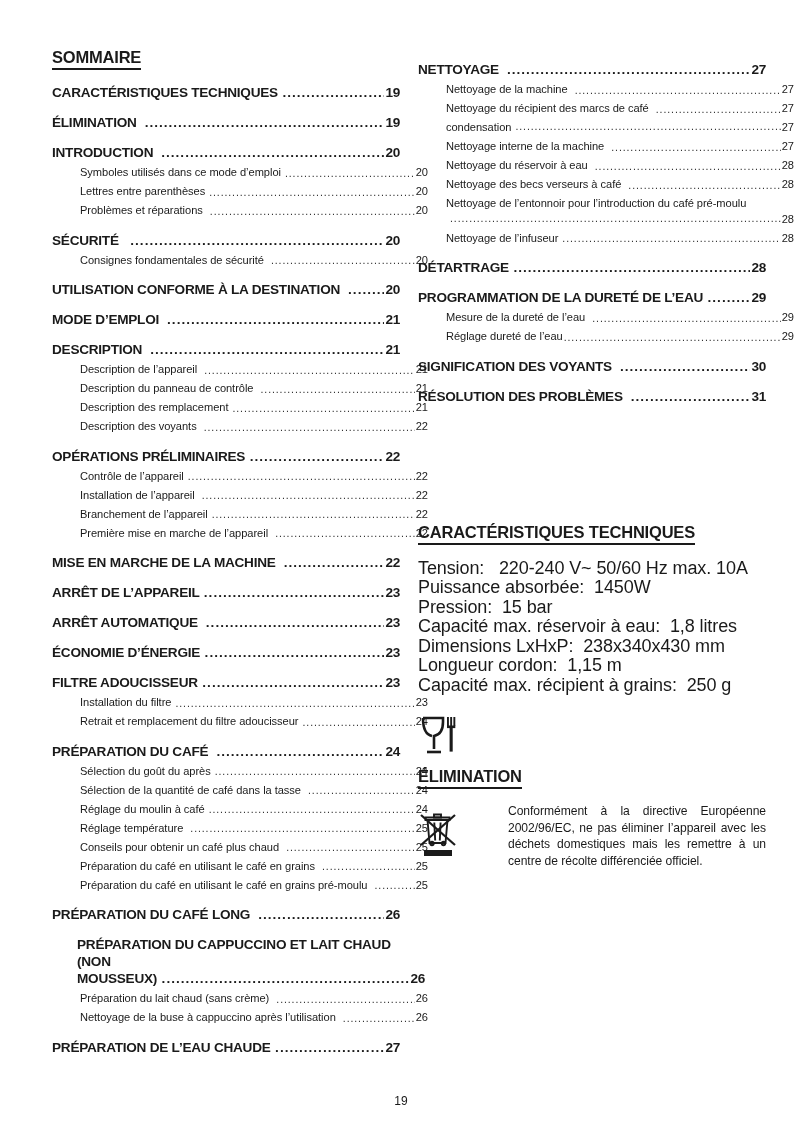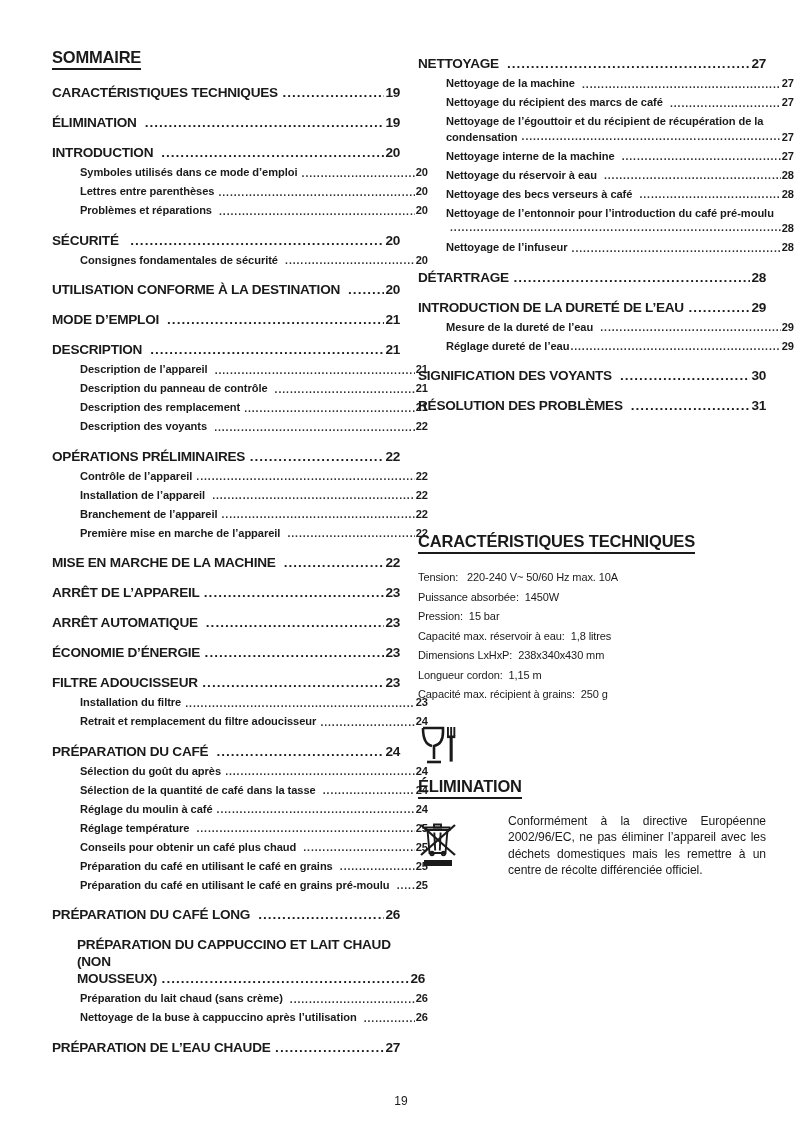--- a/index.html
+++ b/index.html
@@ -59,24 +59,24 @@
     align-items: flex-end;
     width: 100%;
   }
   .toc-l1 {
     font-size: 13.6px;
     font-weight: bold;
     letter-spacing: -0.25px;
     line-height: 17px;
     margin-top: 13px;
   }
-  .toc-l1:first-child { margin-top: 7px; align-items: flex-end; }
+  .toc-l1:first-child { margin-top: 13px; align-items: flex-end; }
   .toc-l2 {
     font-size: 11.1px;
-    font-weight: bold;
+    font-weight: normal;
     letter-spacing: -0.05px;
     line-height: 15.5px;
     margin-top: 3.5px;
     padding-left: 28px;
   }
   .toc-l1 + .toc-l2 { margin-top: 4px; }
 
   .toc-text { white-space: pre; flex: 0 0 auto; }
   .toc-dots {
     flex: 1 1 auto;
@@ -108,21 +108,21 @@
   .toc-l1.two-line .l1-line2 { display: flex; align-items: flex-end; width: 100%; }
 
   
   .toc-l2.two-line { display: block; }
   .toc-l2.two-line .l2-line1 { display: block; }
   .toc-l2.two-line .l2-line2 { display: flex; align-items: center; width: 100%; }
 
   
   .spec-block { margin-top: 0; }
   .spec-line {
-    font-size: 11px;
+    font-size: 18px;
     line-height: 19.5px;
     letter-spacing: -0.1px;
     white-space: pre;
   }
 
   
   .note {
     display: flex;
     align-items: flex-start;
     margin-top: 14px;
@@ -386,21 +386,20 @@
           <span class="toc-text">Nettoyage de la machine  </span>
           <span class="toc-dots">................................................................................................................................................................................................................................................................................................................</span>
           <span class="toc-page">27</span>
         </div>
         <div class="toc-l2">
           <span class="toc-text">Nettoyage du récipient des marcs de café  </span>
           <span class="toc-dots">................................................................................................................................................................................................................................................................................................................</span>
           <span class="toc-page">27</span>
         </div>
         <div class="toc-l2 two-line">
-          <span class="l2-line1">Nettoyage de l’égouttoir et du récipient de récupération de la</span>
           <span class="l2-line2">
             <span class="toc-text">condensation </span>
             <span class="toc-dots">................................................................................................................................................................................................................................................................................................................</span>
             <span class="toc-page">27</span>
           </span>
         </div>
         <div class="toc-l2">
           <span class="toc-text">Nettoyage interne de la machine  </span>
           <span class="toc-dots">................................................................................................................................................................................................................................................................................................................</span>
           <span class="toc-page">27</span>
@@ -427,21 +426,21 @@
           <span class="toc-text">Nettoyage de l’infuseur </span>
           <span class="toc-dots">................................................................................................................................................................................................................................................................................................................</span>
           <span class="toc-page">28</span>
         </div>
         <div class="toc-l1">
           <span class="toc-text">DÉTARTRAGE </span>
           <span class="toc-dots">................................................................................................................................................................................................................................................................................................................</span>
           <span class="toc-page">28</span>
         </div>
         <div class="toc-l1">
-          <span class="toc-text">INTRODUCTION DE LA DURETÉ DE L’EAU </span>
+          <span class="toc-text">PROGRAMMATION DE LA DURETÉ DE L’EAU </span>
           <span class="toc-dots">................................................................................................................................................................................................................................................................................................................</span>
           <span class="toc-page">29</span>
         </div>
         <div class="toc-l2">
           <span class="toc-text">Mesure de la dureté de l’eau  </span>
           <span class="toc-dots">................................................................................................................................................................................................................................................................................................................</span>
           <span class="toc-page">29</span>
         </div>
         <div class="toc-l2">
           <span class="toc-text">Réglage dureté de l’eau</span>

